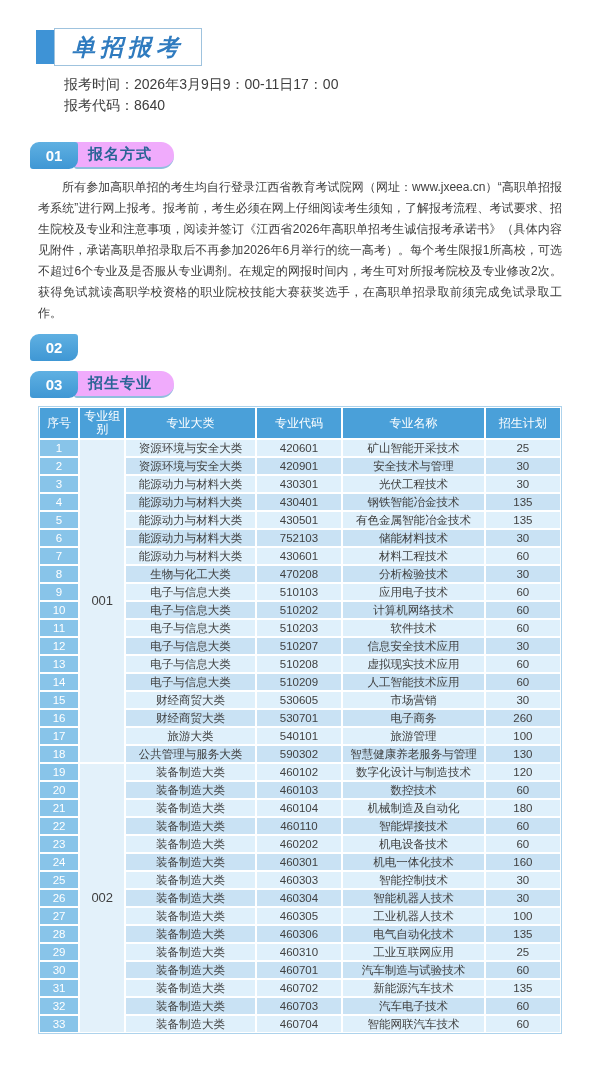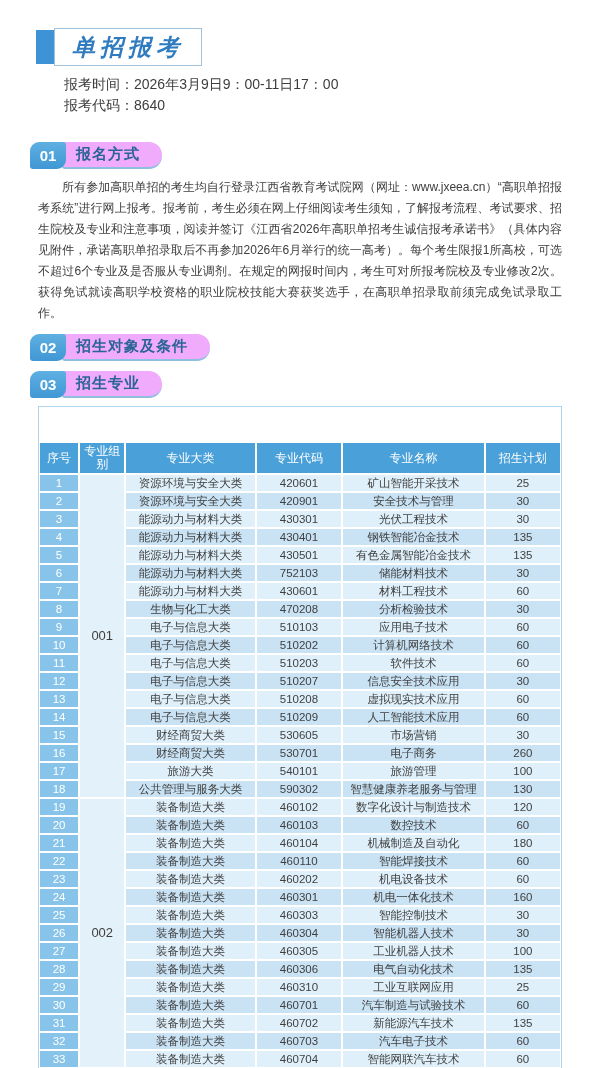--- a/index.html
+++ b/index.html
@@ -35,21 +35,21 @@
 
   
   .info { margin: 4px 0 26px 26px; font-size: 14px; color: #3d3d3d; }
   .info p { line-height: 21px; }
 
   
   .sec-header { display: flex; align-items: stretch; height: 27px; margin: 10px 0 8px -8px; position: relative; }
   .sec-badge {
     background: linear-gradient(180deg, #5fb0e2, #3f97d4);
     color: #ffffff; font-size: 15px; font-weight: bold;
-    width: 36px; border-radius: 9px 3px 9px 3px;
+    width: 48px; border-radius: 9px 3px 9px 3px;
     display: flex; align-items: center; justify-content: center;
     position: relative; z-index: 2;
   }
   .sec-tab {
     background: #f0abfc;
     border-radius: 0 13px 13px 3px;
     border-bottom: 2px solid #8fbede;
     color: #2a6496; font-size: 15px; font-weight: bold;
     display: flex; align-items: center;
     padding: 0 22px 0 14px; margin-left: -4px;
@@ -57,21 +57,21 @@
   }
 
   
   .para {
     font-size: 12px; line-height: 21px; text-align: justify;
     text-indent: 2em; color: #3d3d3d; margin-bottom: 4px;
   }
 
   
   .table-wrap { border: 1px solid #aed3ec; margin-top: 4px; }
-  table { border-collapse: separate; border-spacing: 0; width: 100%; table-layout: fixed; margin-top: 35px; }
+  table { border-collapse: separate; border-spacing: 0; width: 100%; table-layout: fixed; }
   th, td { border: 1px solid #ffffff; text-align: center; vertical-align: middle; }
   thead th {
     background: #4aa0d9; color: #ffffff; font-weight: normal;
     font-size: 12px; line-height: 13px; padding: 2px 1px; height: 30px;
   }
   td { font-size: 11.5px; color: #3f3f3f; height: 18px; padding: 0 2px; line-height: 12px; }
   td.c-no { background: #88c4e9; color: #ffffff; }
   td.c-group { background: #e3f1fa; color: #3f3f3f; font-size: 13px; }
   tr.odd  td.c-cell { background: #dff0fb; }
   tr.even td.c-cell { background: #c9e2f4; }
@@ -94,21 +94,20 @@
   </div>
 
   <div class="sec-header">
     <div class="sec-badge">01</div>
     <div class="sec-tab">报名方式</div>
   </div>
   <p class="para">所有参加高职单招的考生均自行登录江西省教育考试院网（网址：www.jxeea.cn）“高职单招报考系统”进行网上报考。报考前，考生必须在网上仔细阅读考生须知，了解报考流程、考试要求、招生院校及专业和注意事项，阅读并签订《江西省2026年高职单招考生诚信报考承诺书》（具体内容见附件，承诺高职单招录取后不再参加2026年6月举行的统一高考）。每个考生限报1所高校，可选不超过6个专业及是否服从专业调剂。在规定的网报时间内，考生可对所报考院校及专业修改2次。获得免试就读高职学校资格的职业院校技能大赛获奖选手，在高职单招录取前须完成免试录取工作。</p>
 
   <div class="sec-header">
     <div class="sec-badge">02</div>
-    <div class="sec-tab">招生对象及条件</div>
   </div>
 
   <div class="sec-header">
     <div class="sec-badge">03</div>
     <div class="sec-tab">招生专业</div>
   </div>
 
   <div class="table-wrap">
     <table>
       <colgroup>

